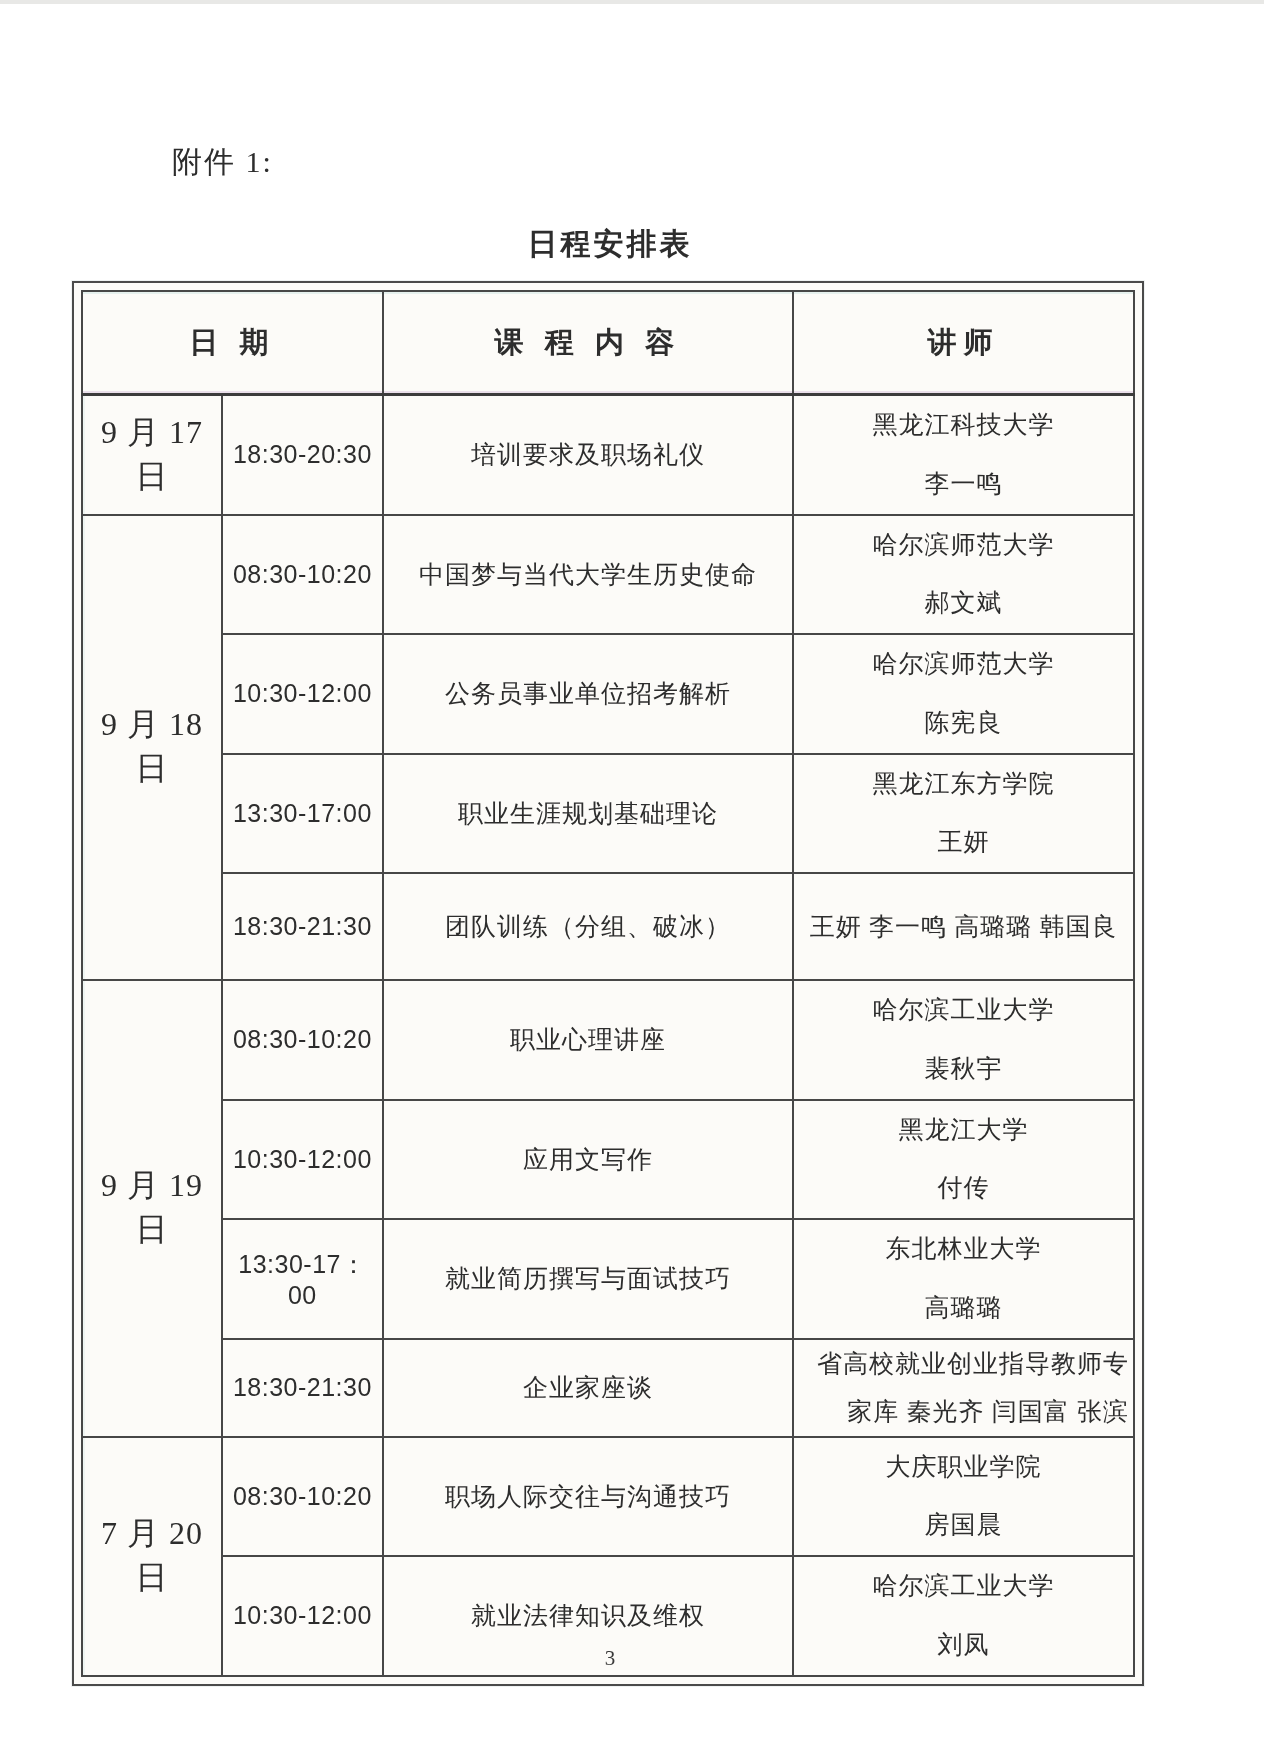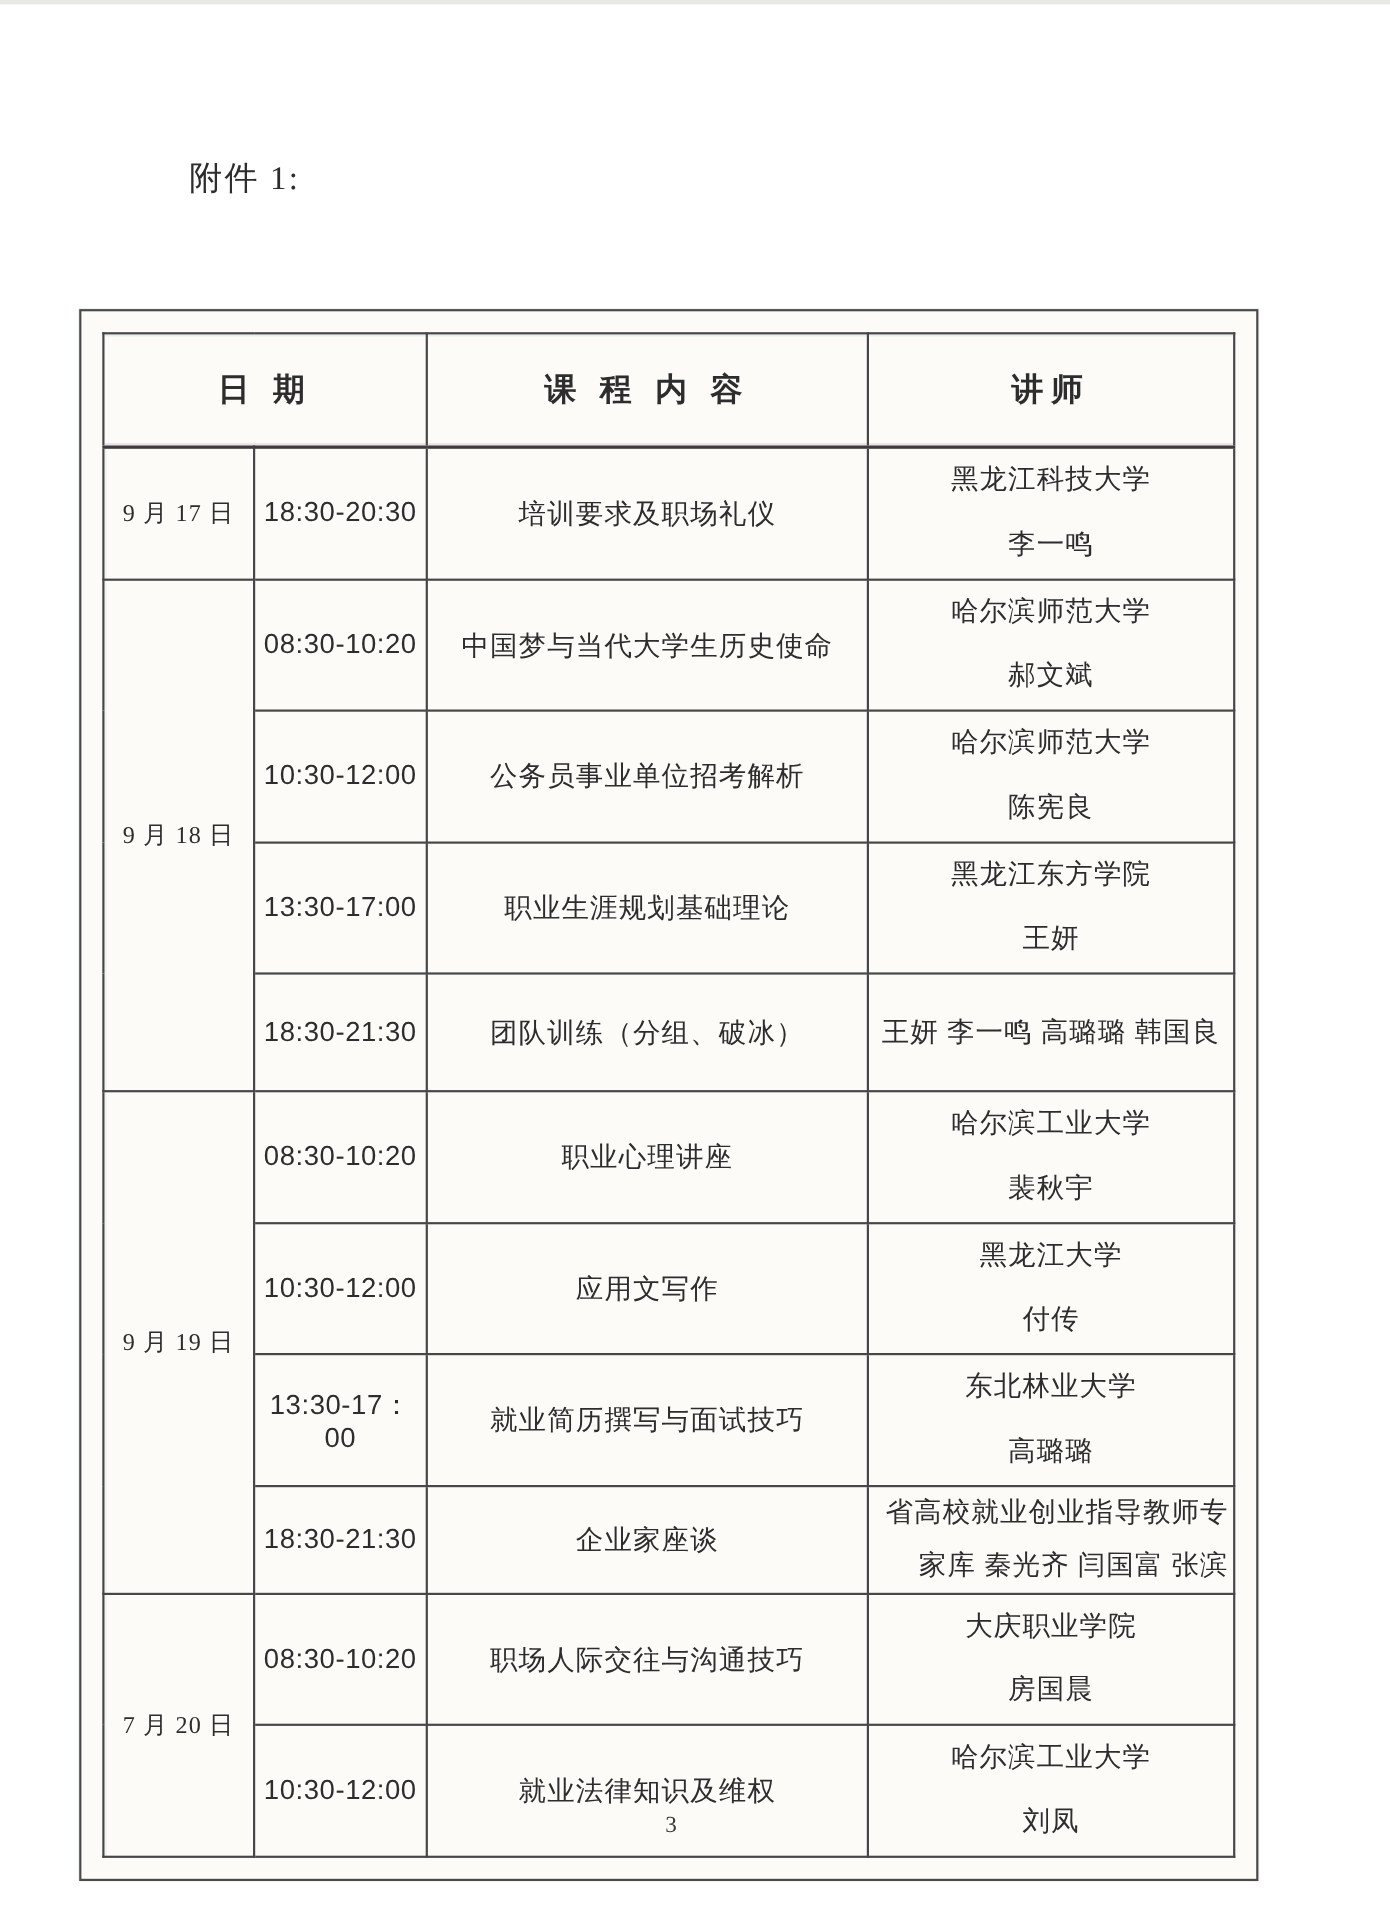--- a/index.html
+++ b/index.html
@@ -17,21 +17,21 @@
     font-size:30px;letter-spacing:2px;
   }
   .title{
     position:absolute;left:74px;top:220px;width:1072px;
     text-align:center;
     font-size:30px;font-weight:600;letter-spacing:3px;
   }
   .tbl-wrap{
     position:absolute;left:72px;top:277px;width:1072px;
     border:2px solid #4a4a4a;
-    padding:19px;
+    padding:7px;
     box-sizing:border-box;
     background:#fcfbf8;
     box-shadow:0 0 0 1px rgba(120,150,150,0.12);
   }
   table.sched{
     border-collapse:collapse;
     width:100%;
     table-layout:fixed;
   }
   .c-date{width:13.3%;}
@@ -51,21 +51,21 @@
     font-weight:700;
     letter-spacing:7px;
     border-bottom:3px solid #3c3c3c;
     box-shadow:inset 0 -2px 0 rgba(130,60,150,0.14), inset 0 2px 0 rgba(40,160,160,0.10);
   }
   tbody tr{height:107px;}
   tr.h98{height:98px;}
   tr.h110{height:110px;}
   tr.h113{height:113px;}
   td.date{
-    font-size:22px;letter-spacing:1px;
+    font-size:32px;letter-spacing:1px;
     box-shadow:inset 2px 0 0 rgba(40,160,160,0.06);
   }
   td.time{
     font-family:"Liberation Sans","DejaVu Sans",sans-serif;
     font-size:25px;
     letter-spacing:0.5px;
     border-radius:28px;
   }
   td.course{
     font-size:25px;letter-spacing:1px;
@@ -85,20 +85,21 @@
     font-family:"Liberation Serif","DejaVu Serif",serif;
   }
 </style>
 </head>
 <body>
 
 <div class="page">
 
   <div class="attachment">附件 1:</div>
 
+  <div class="title">日程安排表</div>
 
   <div class="tbl-wrap">
     <table class="sched">
       <colgroup>
         <col class="c-date">
           <col class="c-time">
           <col class="c-course">
           <col class="c-lect">
       </colgroup>
       <thead>

